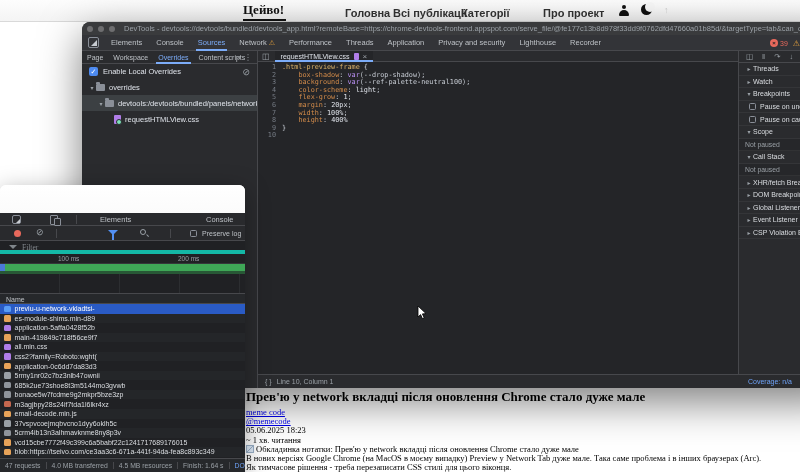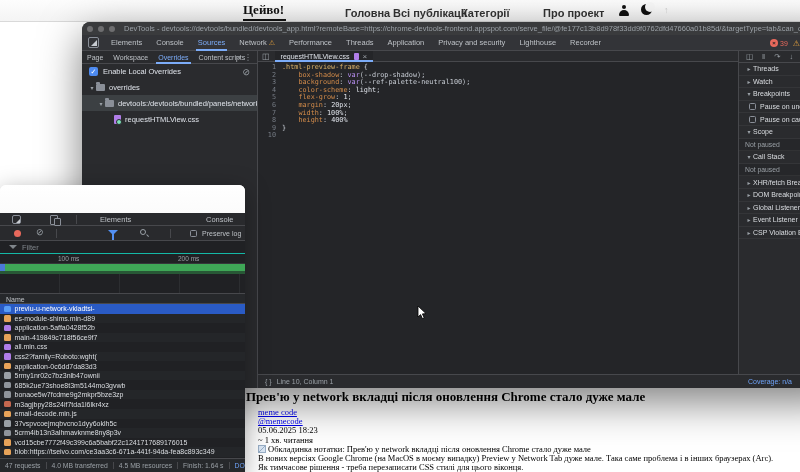--- a/index.html
+++ b/index.html
@@ -18,21 +18,21 @@
   #nav-person .body { position:absolute; left:0; top:5px; width:10px; height:6px; border-radius:5px 5px 1px 1px; background:#111; }
   #nav-moon { position:absolute; left:641px; top:4px; width:11px; height:11px; }
   #nav-moon .c1 { position:absolute; inset:0; border-radius:50%; background:#111; }
   #nav-moon .c2 { position:absolute; left:4px; top:-2px; width:10px; height:10px; border-radius:50%; background:#f8f8f8; }
   #nav-up { position:absolute; left:664px; top:5px; font-size:9px; color:#cfcfcf; }
 
   
   #article { position:absolute; left:246px; top:388px; width:554px; height:84px;
              overflow:hidden; font-family:"Liberation Serif",serif; color:#000; }
   #article h1 { font-size:13px; line-height:15px; font-weight:bold; margin:1px 0 4px 0; white-space:nowrap; }
-  .art-line { font-size:8.5px; line-height:9.2px; white-space:nowrap;padding-left:12px; }
+  .art-line { font-size:8.5px; line-height:9.2px; white-space:nowrap; }
   .art-link { color:#0000ee; text-decoration:underline; }
   #cover-line { display:flex; align-items:center; gap:2px; }
   #broken-img { display:inline-block; width:8px; height:8px; border:1px solid #9ab0c8;
                 background:linear-gradient(135deg,#dce9f7 45%, #9ab0c8 45% 55%, #dce9f7 55%); flex:none; }
 
   
   #dtwin { position:absolute; left:82px; top:22px; width:760px; height:366px; z-index:10;
            background:#2a2b2e; border-radius:8px; box-shadow:0 14px 42px rgba(0,0,0,.5);
            color:#bdc1c6; font-size:7.5px; }
   #dt-titlebar { position:absolute; left:0; top:0; right:0; height:13px; background:#3a3b3d;
@@ -124,21 +124,21 @@
   #mini-toolbar { position:relative; height:15px; border-bottom:1px solid #47484c; background:#292a2d; }
   #rec-dot { position:absolute; left:14px; top:4px; width:7px; height:7px; border-radius:50%; background:#e8695c; }
   #clear-icon { position:absolute; left:36px; top:1px; color:#9aa0a6; font-size:9px; }
   #funnel-blue { position:absolute; left:108px; top:4px; width:0; height:0;
                  border-left:5px solid transparent; border-right:5px solid transparent; border-top:5px solid #5391f5; }
   #funnel-blue::after { content:""; position:absolute; left:-1px; top:-1px; width:2px; height:6px; background:#5391f5; }
   #search-icon { position:absolute; left:140px; top:3px; width:6px; height:6px; border:1.3px solid #9aa0a6; border-radius:50%; }
   #search-icon::after { content:""; position:absolute; left:5px; top:5px; width:3px; height:1.3px; background:#9aa0a6; transform:rotate(45deg); }
   #preserve-box { position:absolute; left:190px; top:4px; width:7px; height:7px; border:1px solid #8a8f98; border-radius:1.5px; }
   #preserve-label { position:absolute; left:202px; top:0; height:15px; line-height:15px; font-size:7px; color:#bdc1c6; white-space:nowrap; }
-  #mini-filterbar { position:relative; height:13px; border-bottom:1px solid #14b8a6; }
+  #mini-filterbar { position:relative; height:13px; border-bottom:4px solid #14b8a6;font-family:Liberation Serif, serif; }
   #filter-funnel { position:absolute; left:9px; top:4px; width:0; height:0;
                    border-left:4px solid transparent; border-right:4px solid transparent; border-top:4px solid #80868b; }
   #filter-label { position:absolute; left:22px; top:0; height:13px; line-height:13px; font-size:7.5px; color:#80868b; }
   #mini-timeline { position:relative; height:10px; border-bottom:1px solid #35363a; }
   .tl-tick { position:absolute; top:1px; font-size:6.5px; color:#9aa0a6; }
   #mini-band { height:7px; background:linear-gradient(90deg,#4b79d8 0 5px,#3fa757 5px); }
   #mini-band2 { height:3px; background:#2f7d43; opacity:.6; }
   #mini-gap { height:19px; background:repeating-linear-gradient(90deg, transparent 0 59px, #2c2e31 59px 60px); }
   #mini-name-header { height:11px; line-height:11px; background:#26282b; border-top:1px solid #47484c;
                       border-bottom:1px solid #47484c; padding-left:6px; font-size:7px; color:#bdc1c6; }

